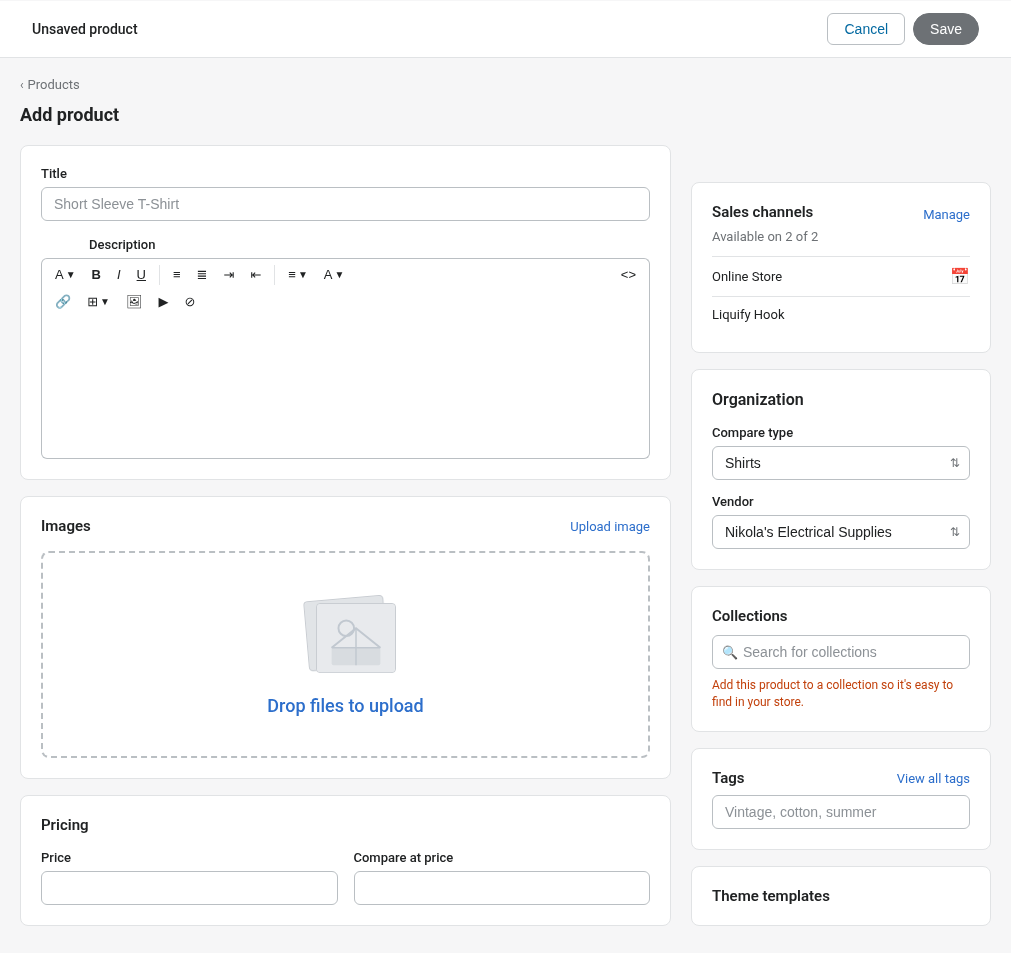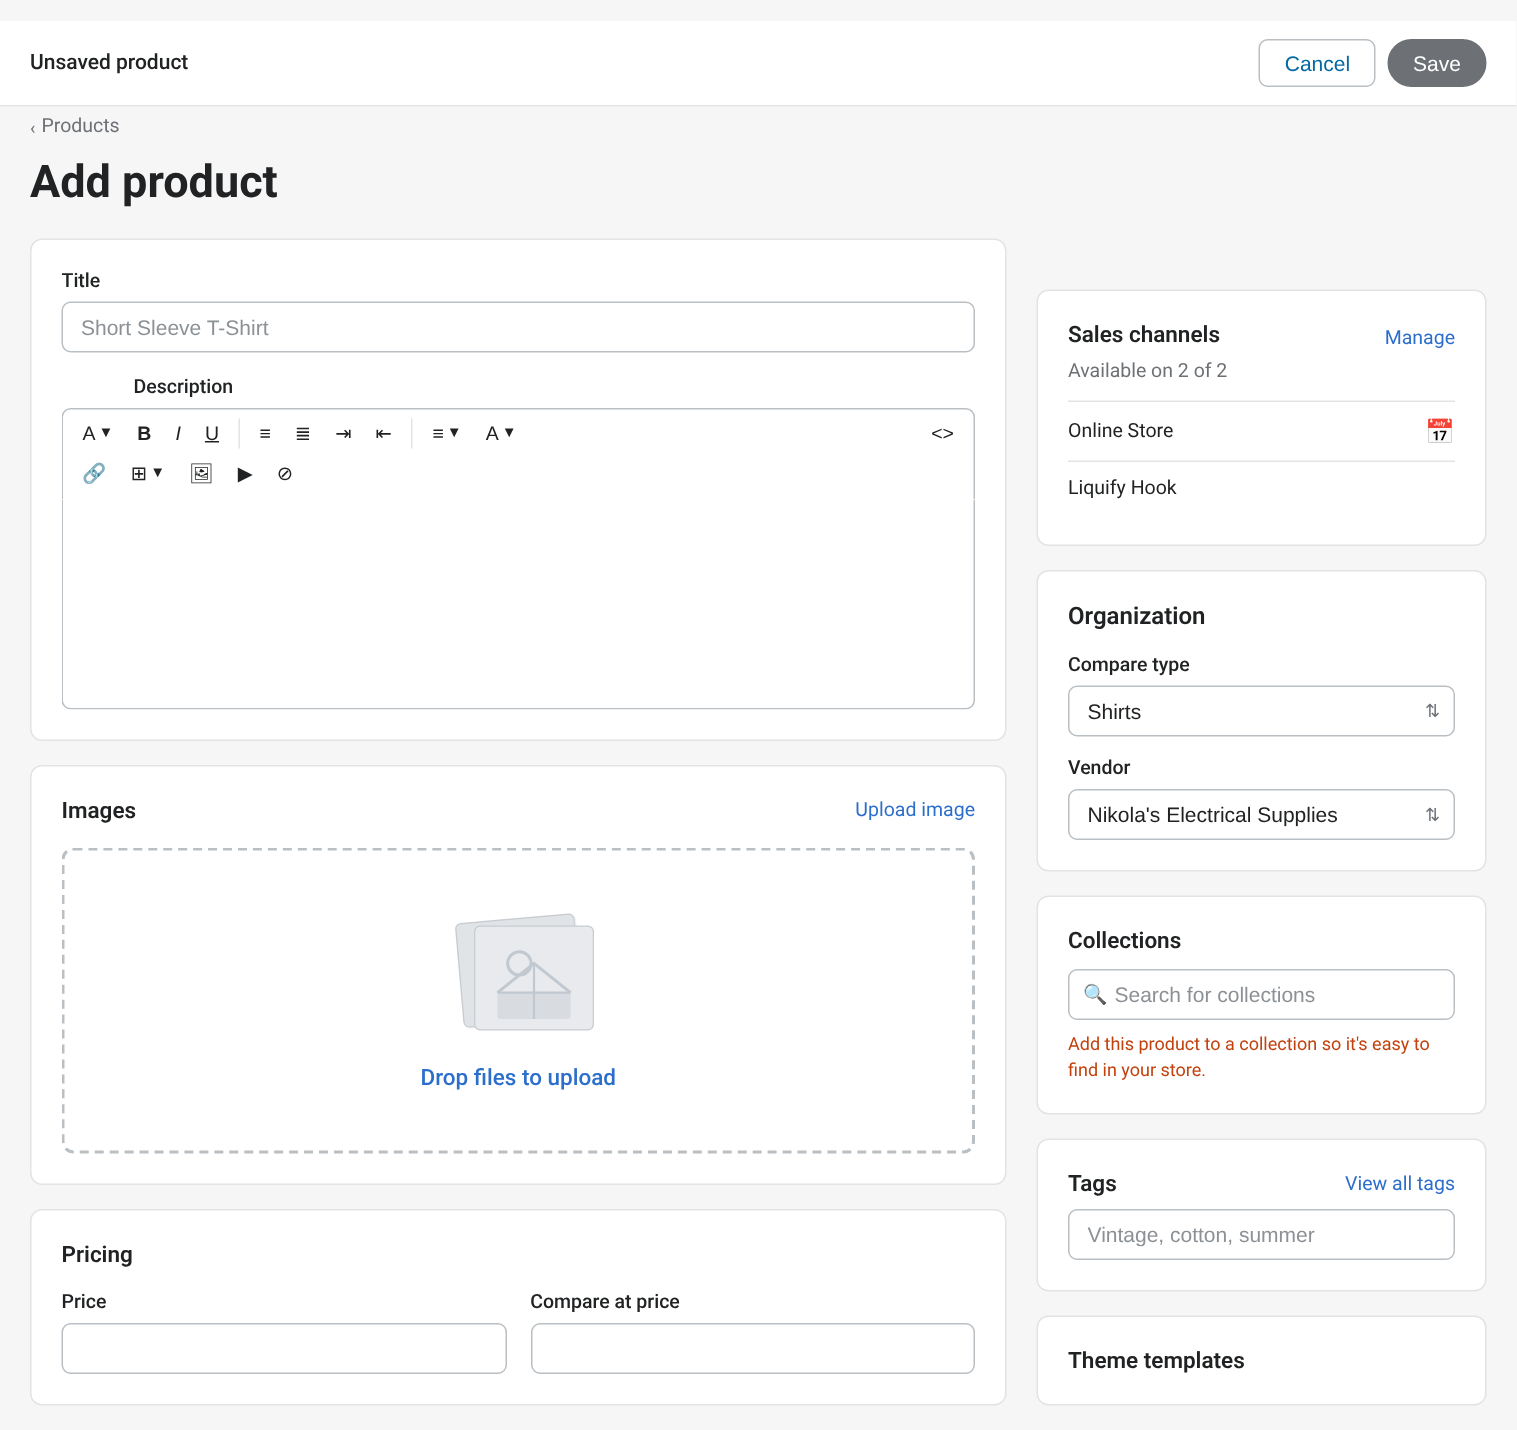--- a/index.html
+++ b/index.html
@@ -5,23 +5,23 @@
     * { box-sizing: border-box; margin: 0; padding: 0; }
     body { font-family: -apple-system, BlinkMacSystemFont, 'Segoe UI', Roboto, sans-serif; background: #f6f6f7; color: #202223; font-size: 14px; }
 
     
     .topbar {
       background: #fff;
       border-bottom: 1px solid #e1e3e5;
       display: flex;
       align-items: center;
       justify-content: space-between;
-      padding: 12px 20px;
+      padding: 12px 32px;
       position: sticky;
-      top: 14px;
+      top: 1px;
       z-index: 10;
     }
     .topbar-title {
       font-size: 14px;
       font-weight: 500;
       color: #202223;
     }
     .topbar-actions { display: flex; gap: 8px; }
     .btn-cancel {
       background: #fff;
@@ -52,21 +52,21 @@
       display: flex;
       align-items: center;
       gap: 4px;
       color: #6d7175;
       font-size: 13px;
       margin-bottom: 12px;
       cursor: pointer;
     }
     .breadcrumb-arrow { font-size: 12px; }
     .page-title {
-      font-size: 30px;
+      font-size: 18px;
       font-weight: 700;
       margin-bottom: 20px;
       color: #202223;
     }
 
     .content-layout {
       display: flex;
       gap: 20px;
       align-items: flex-end;
     }
@@ -181,21 +181,21 @@
     }
     .img-card-front {
       top: 10px;
       left: 30px;
       background: #eff1f3;
       z-index: 2;
       display: flex;
       align-items: center;
       justify-content: center;
     }
-    .drop-text { color: #2c6ecb; font-size: 15px; font-weight: 500; }
+    .drop-text { color: #2c6ecb; font-size: 18px; font-weight: 500; }
 
     
     .pricing-title { font-size: 15px; font-weight: 600; margin-bottom: 16px; }
     .price-row { display: flex; gap: 16px; }
     .price-field { flex: 1; }
 
     
     .side-card-title {
       font-size: 15px;
       font-weight: 600;

